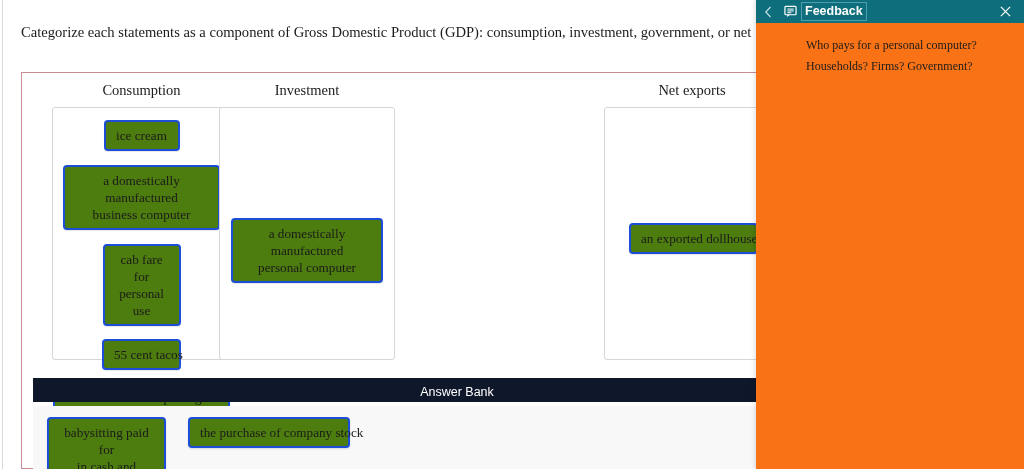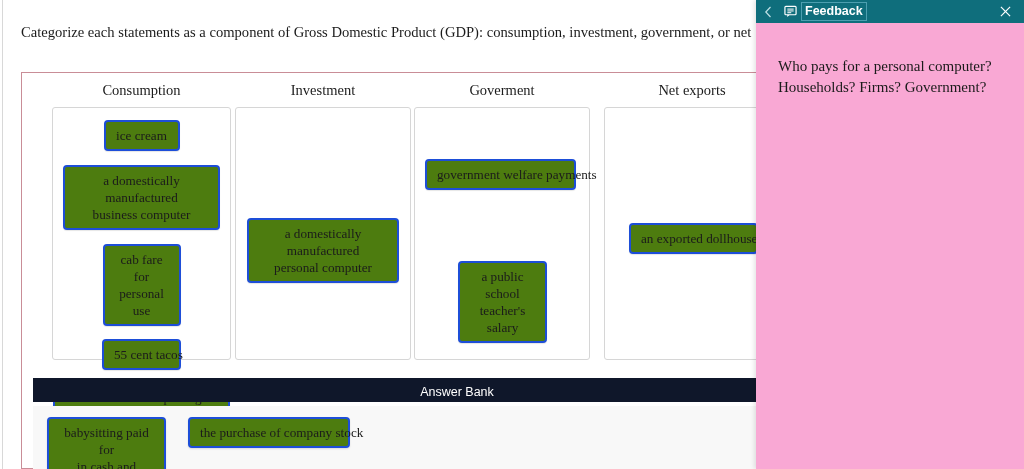--- a/index.html
+++ b/index.html
@@ -86,21 +86,21 @@
     background: #ffffff;
     box-sizing: border-box;
     display: flex;
     flex-direction: column;
     align-items: center;
     justify-content: flex-start;
     padding-top: 8px;
   }
 
   .col-1 { left: 13px;  width: 179px; padding-left: 17px; }
-  .col-2 { left: 213px; width: 176px; }
+  .col-2 { left: 197px; width: 176px; }
   .col-3 { left: 392px; width: 176px; }
   .col-4 { left: 582px; width: 176px; }
 
   
   .tile {
     background: #4d7c0f;
     border: 2px solid #1d4ed8;
     border-radius: 4px;
     box-shadow: 0 1px 1px rgba(0,0,0,0.10);
     color: #1b1b1b;
@@ -160,21 +160,21 @@
   }
   .bank-tiles .tile { box-shadow: 0 1px 2px rgba(0,0,0,0.12); }
 
   
   .feedback-panel {
     position: absolute;
     right: 0;
     top: 0;
     width: 268px;
     height: 469px;
-    background: #f9a8d4;
+    background: #f97316;
     box-shadow: -2px 0 4px rgba(0,0,0,0.10);
   }
   .fb-header {
     position: relative;
     width: 268px;
     height: 23px;
     background: #0f6e7c;
     display: flex;
     align-items: center;
   }
@@ -212,24 +212,25 @@
     width: 22px;
     height: 23px;
     display: flex;
     align-items: center;
     justify-content: center;
     color: #ffffff;
     font-size: 14px;
     cursor: pointer;
   }
   .fb-body {
-    padding: 33px 18px 0 22px;
-    font-size: 15px;
+    padding: 12px 18px 0 22px;
+    font-size: 12px;
     line-height: 21px;
     color: #1b1b1b;
+    margin-left: 28px;
   }
   .fb-body .l { display: block; white-space: nowrap; }
 </style>
 </head>
 <body>
 
 <div id="root">
 
   <div class="page-edge"></div>
 
@@ -267,32 +268,20 @@
       <div class="column col-2">
         <div class="col-title">Investment</div>
         <div class="dropzone">
           <div class="tile wrap abs-tile" style="width:152px; left:11px; top:110px;">
             <span>a domestically manufactured</span><br>
             <span>personal computer</span>
           </div>
         </div>
       </div>
 
-      <div class="column col-3">
-        <div class="col-title">Goverment</div>
-        <div class="dropzone">
-          <div class="tile abs-tile" style="width:151px; left:10px; top:51px;">
-            <span>government welfare payments</span>
-          </div>
-          <div class="tile wrap abs-tile" style="width:89px; left:43px; top:153px;">
-            <span>a public school</span><br>
-            <span>teacher's salary</span>
-          </div>
-        </div>
-      </div>
 
       <div class="column col-4">
         <div class="col-title">Net exports</div>
         <div class="dropzone">
           <div class="tile abs-tile" style="width:129px; left:24px; top:115px;">
             <span>an exported dollhouse</span>
           </div>
         </div>
       </div>
 

